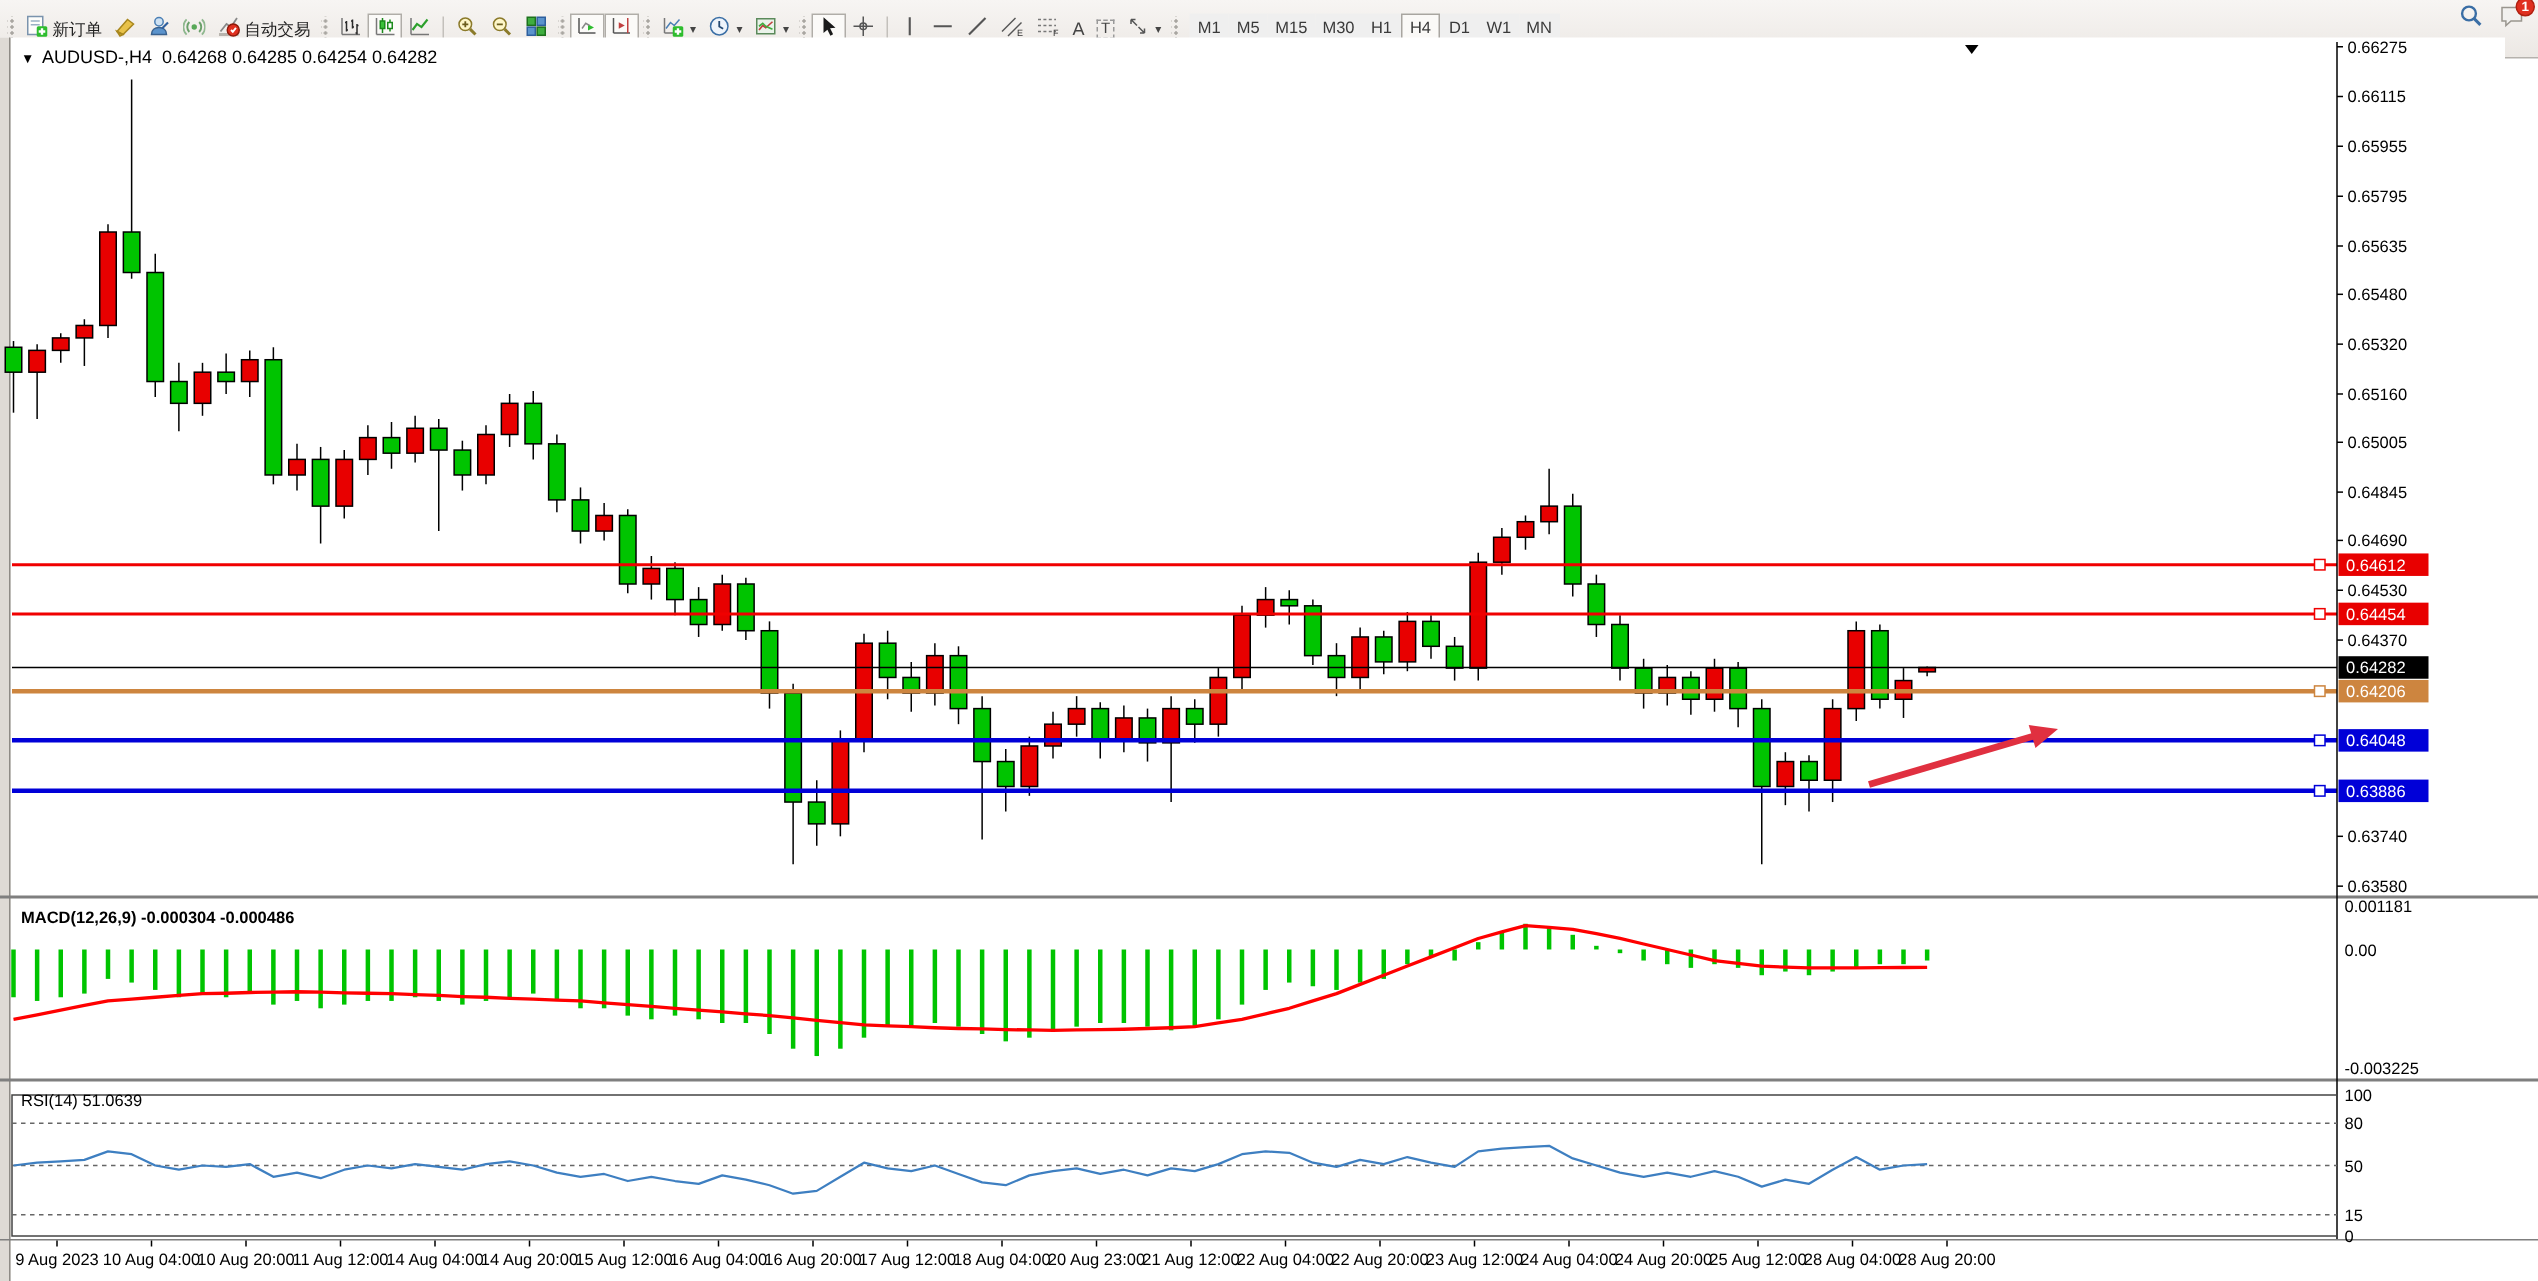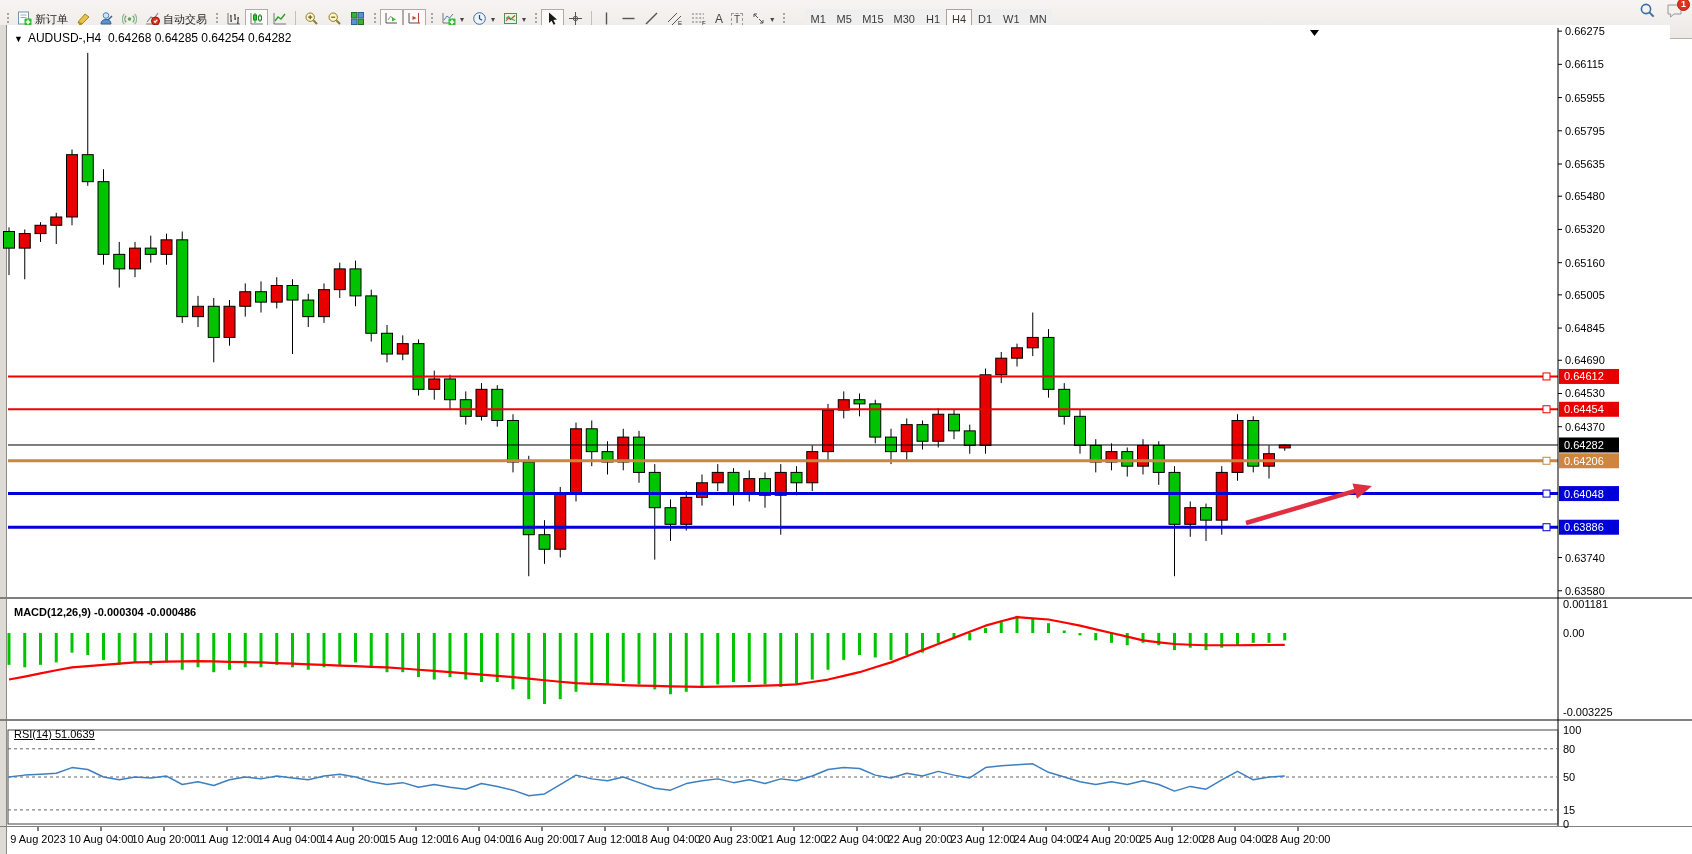--- a/index.html
+++ b/index.html
@@ -12,21 +12,21 @@
            display:flex;align-items:center;padding:0 2px;white-space:nowrap;}
   .grip{display:inline-block;width:5px;height:16px;margin:0 3px;
         background-image:radial-gradient(circle,#a9a6a1 1px,transparent 1.2px);
         background-size:4px 4px;background-position:1px 1px;}
   .sep{display:inline-block;width:1px;height:16px;background:#c3c0bb;margin:0 4px;}
   .tbtn{display:inline-flex;align-items:center;gap:3px;height:21px;padding:0 3px;
         border:1px solid transparent;background:transparent;font:11px "Liberation Sans",sans-serif;
         color:#222;cursor:default;}
   .tbtn.active{background:#fbfaf8;border:1px solid #b0ada8;}
   .tbtn .caret{font-size:8px;color:#444;margin-left:1px;}
-  .tfs{display:inline-flex;align-items:center;margin-left:16px;}
+  .tfs{display:inline-flex;align-items:center;margin-left:4px;}
   .tfbtn{display:inline-flex;align-items:center;justify-content:center;height:20px;min-width:26px;
          padding:0 4px;border:1px solid transparent;color:#3a3a3a;
          font:11px "Liberation Sans",sans-serif;}
   .tfbtn.active{background:#faf9f7;border:1px solid #a8a5a0;text-align:center;}
   .tb-right{position:absolute;right:8px;top:2px;display:flex;align-items:center;gap:10px;}
   .badge{position:absolute;right:-6px;top:-5px;width:13px;height:13px;border-radius:50%;
          background:#e03020;color:#fff;font-size:9px;font-weight:bold;display:flex;
          align-items:center;justify-content:center;border:1px solid #b02010;}
   .chatwrap{position:relative;}
   
@@ -322,21 +322,21 @@
     </div>
   </div>
 
   <div class="chartwin">
     <div class="leftframe"></div>
 
     <div class="overlay-label" id="chart-title">
       <span class="dd">▼</span><span>AUDUSD-,H4</span>&nbsp;&nbsp;<span>0.64268 0.64285 0.64254 0.64282</span>
     </div>
     <div class="overlay-label" style="left:14px;top:581px;font-weight:bold;">MACD(12,26,9) -0.000304 -0.000486</div>
-    <div class="overlay-label" style="left:14px;top:703px;text-decoration:underline;">RSI(14) 51.0639</div>
+    <div class="overlay-label" style="left:14px;top:703px;">RSI(14) 51.0639</div>
 
     <svg id="chart-svg" width="1692" height="829" viewBox="0 25 1692 829" style="position:absolute;left:0;top:0;">
         <rect x="0" y="597" width="1692" height="2" fill="#7f7f7f"></rect>
         <rect x="0" y="719" width="1692" height="2" fill="#7f7f7f"></rect>
         <rect x="0" y="826" width="1692" height="1" fill="#7f7f7f"></rect>
         <line x1="9" y1="227.35766423357708" x2="9" y2="275.120437956204" stroke="#000000" stroke-width="1"></line>
         <rect x="3.5" y="231.51094890510947" width="11" height="16.613138686131805" fill="#00c400" stroke="#000" stroke-width="1"></rect>
         <line x1="24.75" y1="229.43430656934328" x2="24.75" y2="279.2737226277364" stroke="#000000" stroke-width="1"></line>
         <rect x="19.25" y="233.58759124087564" width="11" height="14.536496350365638" fill="#e80000" stroke="#000" stroke-width="1"></rect>
         <line x1="40.5" y1="222.1660583941616" x2="40.5" y2="241.8941605839427" stroke="#000000" stroke-width="1"></line>

